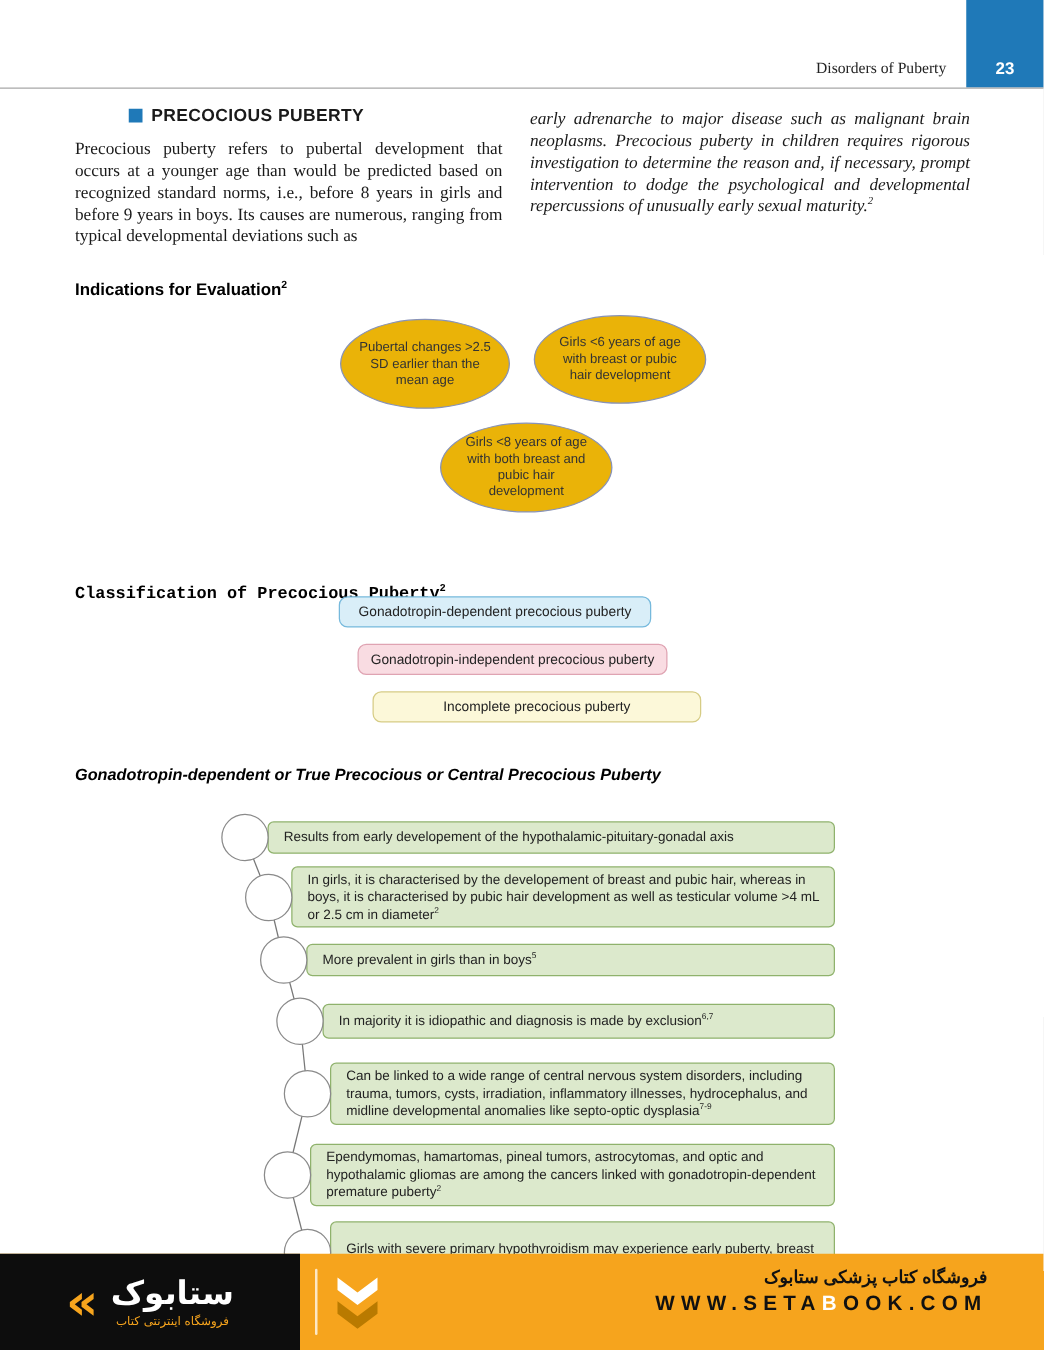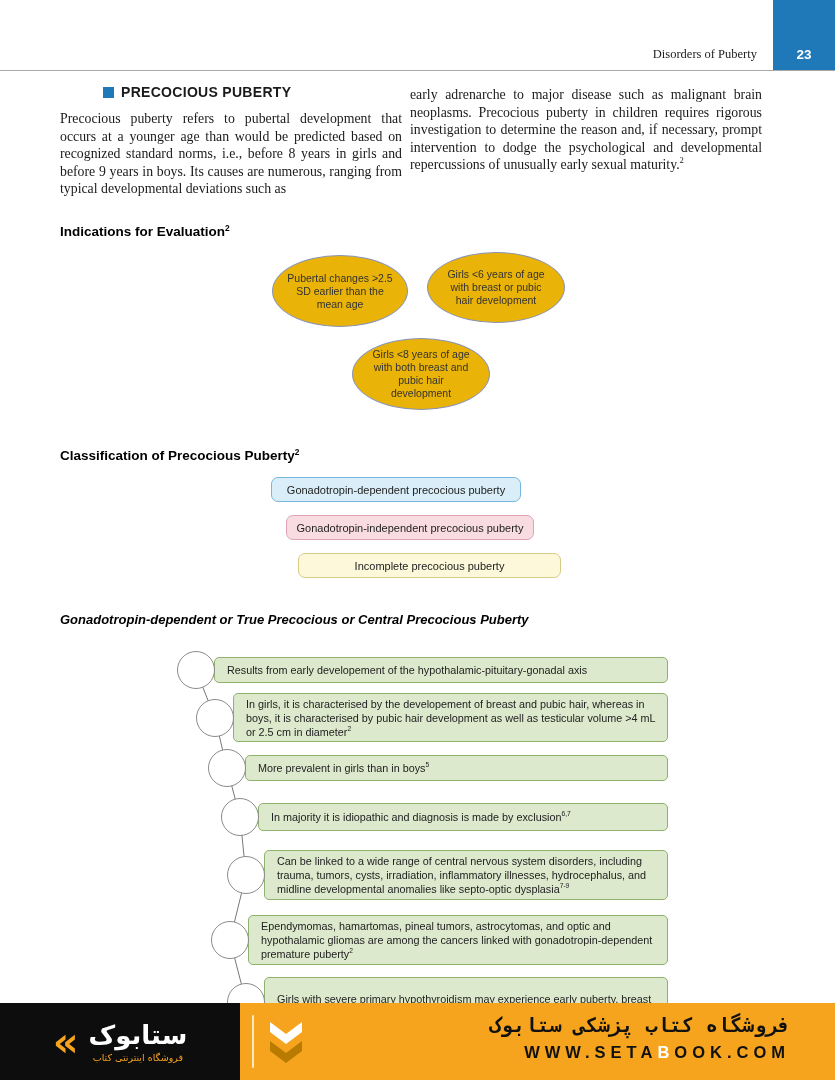--- a/index.html
+++ b/index.html
@@ -67,21 +67,21 @@
   }
   .body-col {
     position: absolute;
     font-family: "Liberation Serif", serif;
     font-size: 13.8px;
     line-height: 17.6px;
     text-align: justify;
     color: #1a1a1a;
   }
   .col-left  { top: 110px; left: 60px;  width: 342px; }
-  .col-right { top: 86px;  left: 410px; width: 352px; }
+  .col-right { top: 86px;  left: 424px; width: 352px; font-style: italic; }
   sup { font-size: 0.62em; vertical-align: super; line-height: 0; }
   
   .sub-heading {
     position: absolute;
     left: 60px;
     font-size: 13.5px;
     font-weight: bold;
     color: #000;
   }
   .italic-heading {
@@ -208,23 +208,23 @@
     position: absolute;
     right: 45px;
     top: 10px;
     display: flex;
     flex-direction: column;
     align-items: flex-end;
     gap: 5px;
   }
   .store-line {
     direction: rtl;
-    font-family: Liberation Mono, monospace;
-    font-weight: bold;
-    font-size: 20px;
+    font-family: Liberation Sans, sans-serif;
+    font-weight: bold;
+    font-size: 14px;
     color: #111;
     margin-left: 42px;
   }
   .website-line {
     font-weight: bold;
     font-size: 16.5px;
     letter-spacing: 5px;
     color: #111;
   }
   .website-highlight { color: #ffffff; }
@@ -251,21 +251,21 @@
   </div>
 
   <div class="sub-heading" style="top:224px;">
     <span>Indications for Evaluation</span><sup>2</sup>
   </div>
 
   <div class="bubble" style="left:272px; top:255px; width:136px; height:72px;">Pubertal changes &gt;2.5 SD earlier than the mean age</div>
   <div class="bubble" style="left:427px; top:252px; width:138px; height:71px;">Girls &lt;6 years of age with breast or pubic hair development</div>
   <div class="bubble" style="left:352px; top:338px; width:138px; height:72px;">Girls &lt;8 years of age with both breast and pubic hair development</div>
 
-  <div class="sub-heading" style="top:448px;">
+  <div class="sub-heading" style="top:468px;font-family:Liberation Mono, monospace;">
     <span>Classification of Precocious Puberty</span><sup>2</sup>
   </div>
 
   <div class="class-box class-pink" style="left:286px; top:515px; width:248px;">Gonadotropin-independent precocious puberty</div>
   <div class="class-box class-blue" style="left:271px; top:477px; width:250px;">Gonadotropin-dependent precocious puberty</div>
   <div class="class-box class-yellow" style="left:298px; top:553px; width:263px;">Incomplete precocious puberty</div>
 
   <div class="italic-heading">Gonadotropin-dependent or True Precocious or Central Precocious Puberty</div>
 
   <svg class="connector-svg" width="300" height="440">

